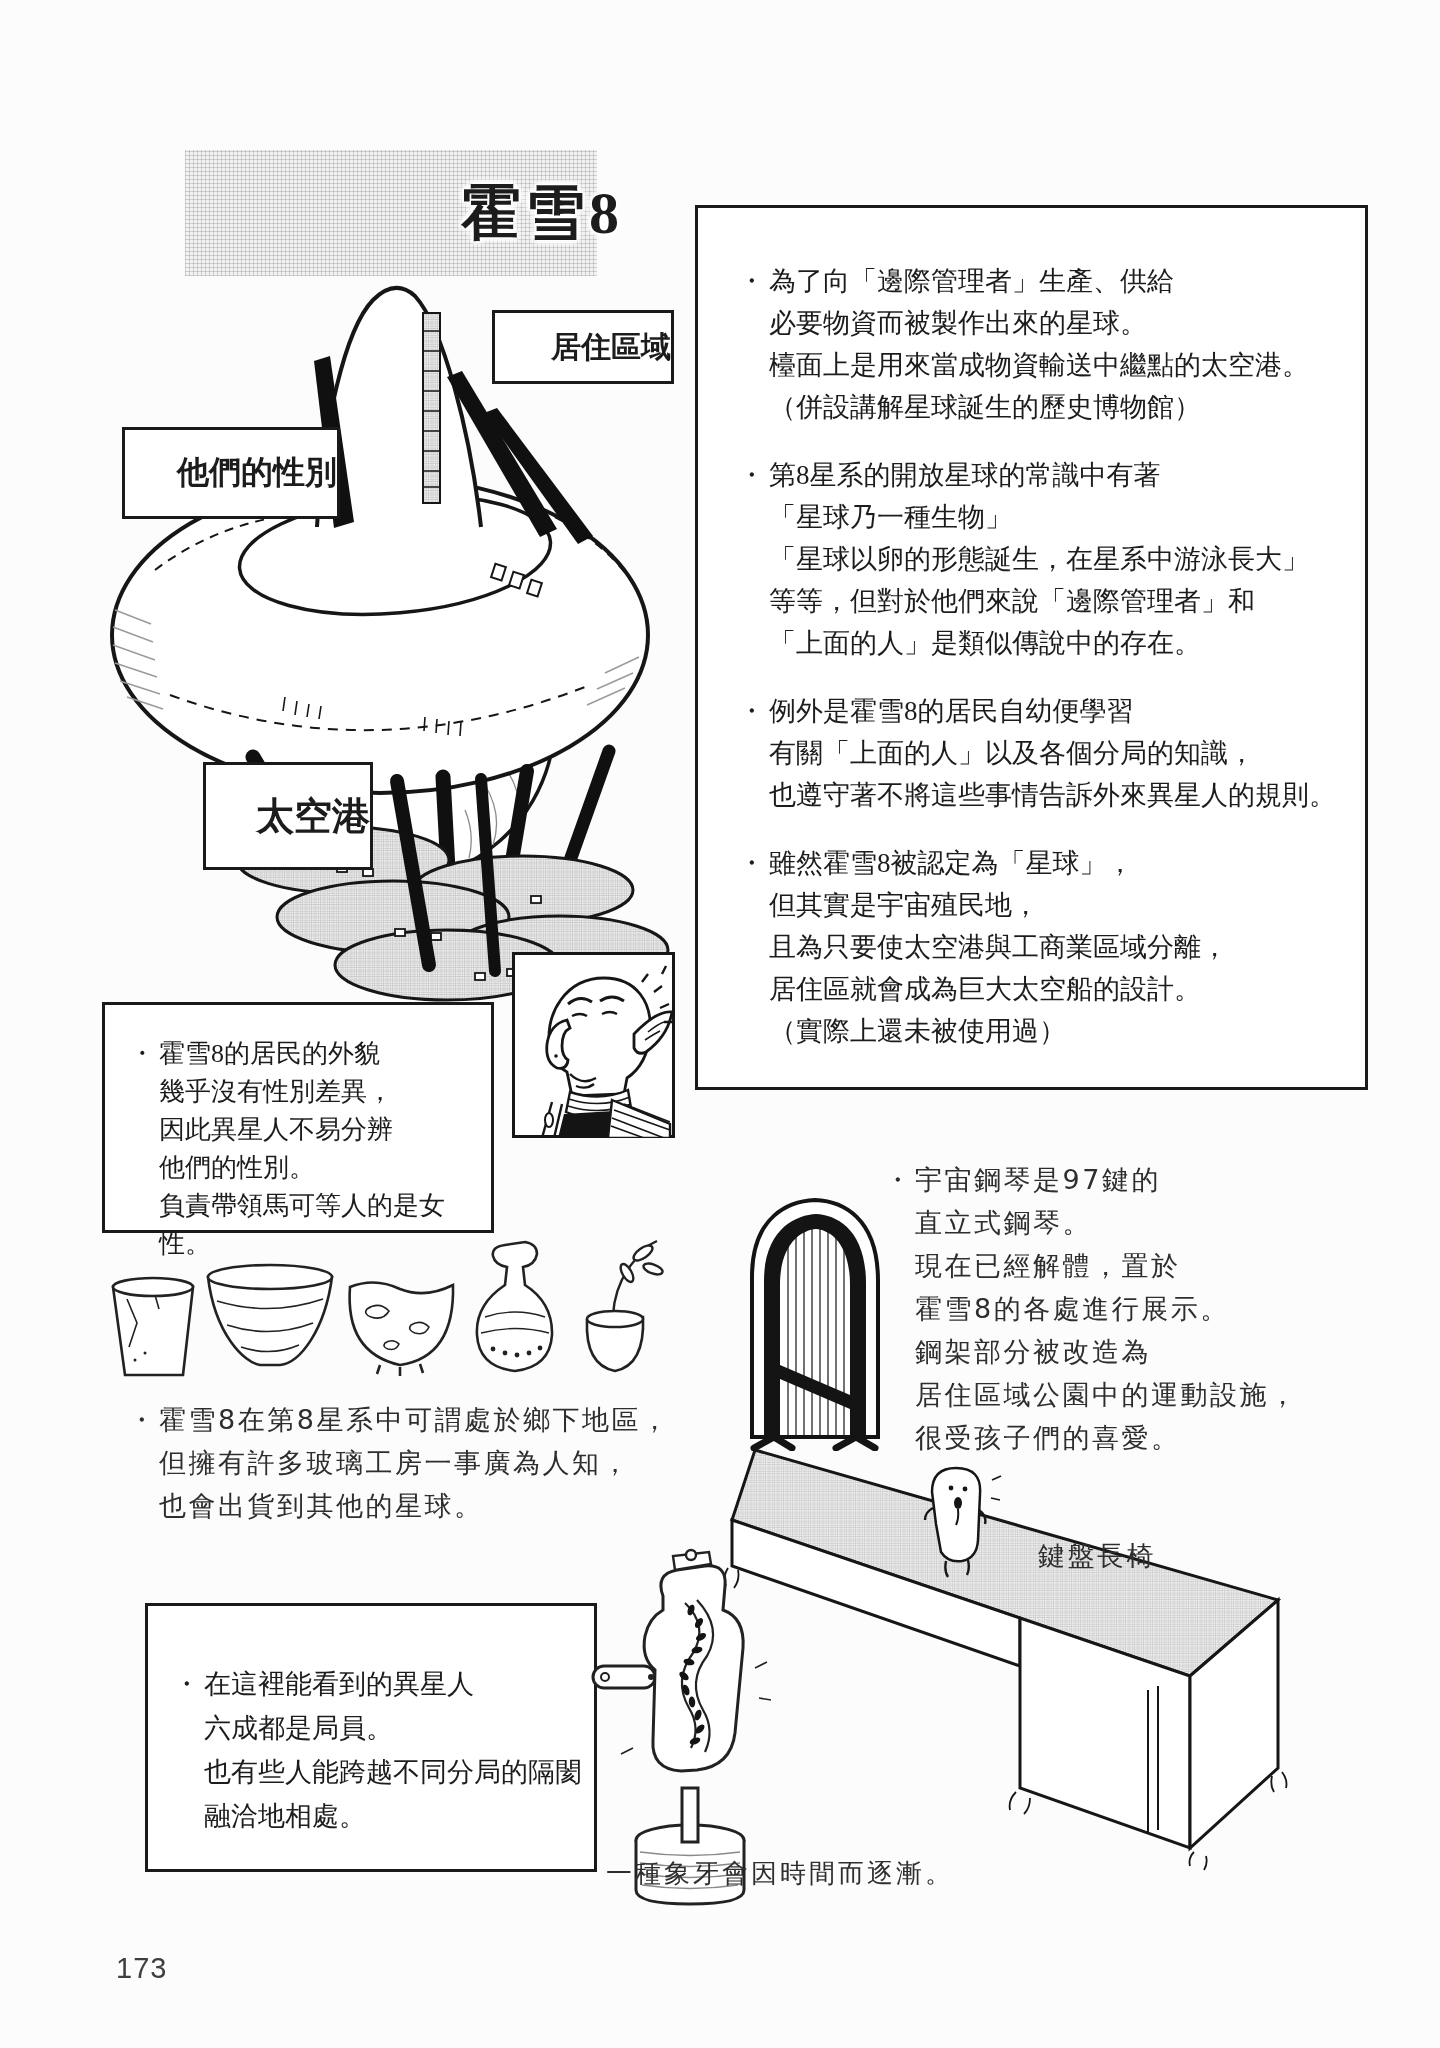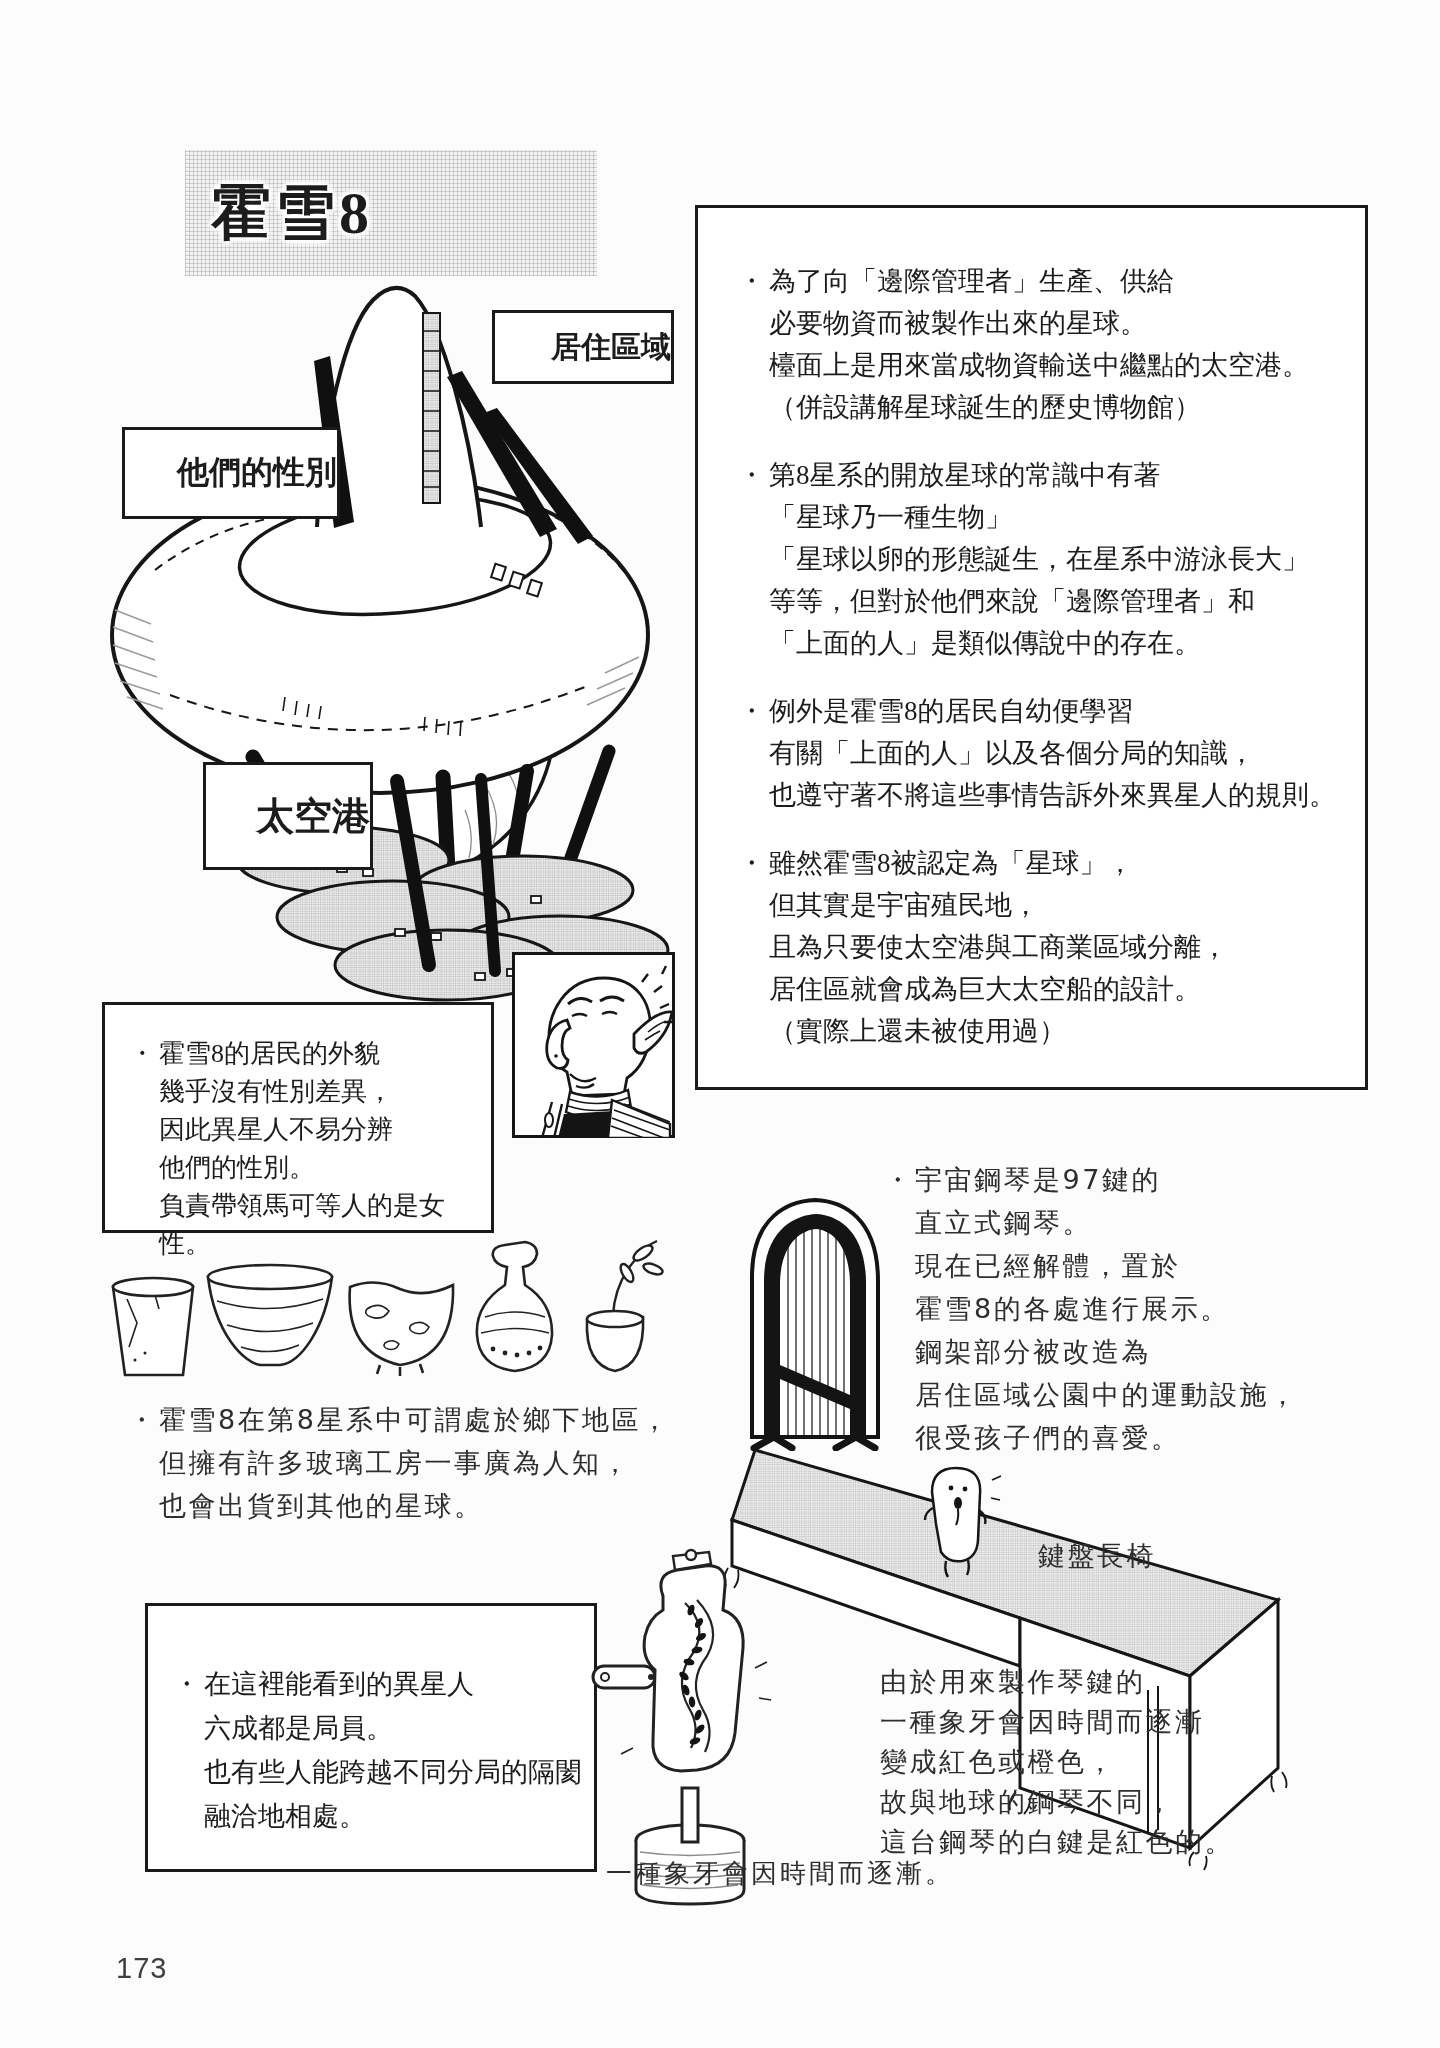--- a/index.html
+++ b/index.html
@@ -12,21 +12,21 @@
              font-weight:bold;z-index:5;}
   .frame-box{border:3px solid #1a1a1a;background:#fff;box-sizing:border-box;z-index:4;}
   .flexnote{display:flex;align-items:flex-start;}
   .marker{flex:none;width:1.15em;}
   .lines{white-space:pre-line;}
   #title-banner{left:185px;top:150px;width:412px;height:126px;
      background-color:#f2f2f2;
      background-image:
        repeating-linear-gradient(0deg, rgba(70,70,70,.20) 0, rgba(70,70,70,.20) 1px, transparent 1px, transparent 4px),
        repeating-linear-gradient(90deg, rgba(70,70,70,.20) 0, rgba(70,70,70,.20) 1px, transparent 1px, transparent 4px);
-     display:flex;align-items:center;justify-content:flex-start;}
+     display:flex;align-items:center;justify-content:flex-end;}
   #title-banner .t{font-size:60px;font-weight:bold;letter-spacing:4px;transform:translateX(26px);
      text-shadow:0 0 6px #fff,0 0 6px #fff,0 0 10px #fff,2px 2px 4px #fff,-2px -2px 4px #fff,2px -2px 4px #fff,-2px 2px 4px #fff;}
   #main-info-box{left:695px;top:205px;width:673px;height:885px;padding:52px 24px 0 40px;
      font-size:27px;line-height:42px;}
   #main-info-box .flexnote + .flexnote{margin-top:26px;}
   #residents-box{left:102px;top:1002px;width:392px;height:231px;padding:30px 8px 0 24px;
      font-size:26px;line-height:38px;}
   #locals-box{left:145px;top:1603px;width:452px;height:269px;padding:56px 10px 0 25px;
      font-size:27px;line-height:44px;}
   #glass-note{left:128px;top:1398px;width:545px;font-size:27px;line-height:43px;}
@@ -298,25 +298,20 @@
         <circle cx="245" cy="61" r="2.4" fill="#161616"></circle>
       <ellipse cx="238" cy="75" rx="4" ry="6" fill="#161616"></ellipse>
       <path d="M238,81 q1,10 -2,16" fill="none" stroke="#161616" stroke-width="2"></path>
       <path d="M213,80 q-8,4 -8,12 M259,82 q8,6 6,14 M226,133 q-2,10 2,16 M248,132 q2,9 -1,15" fill="none" stroke="#161616" stroke-width="2.4"></path>
       <path d="M272,52 l9,-4 M271,70 l9,2" stroke="#161616" stroke-width="1.6"></path>
     </svg>
   </div>
 
   <div id="bench-label" class="abs hand">鍵盤長椅</div>
 
-  <div id="keys-note" class="abs hand lines">由於用來製作琴鍵的
-一種象牙會因時間而逐漸
-變成紅色或橙色，
-故與地球的鋼琴不同，
-這台鋼琴的白鍵是紅色的。</div>
 
   <div id="locals-box" class="abs frame-box serif flexnote">
     <span class="marker">・</span>
     <span class="lines">在這裡能看到的異星人
 六成都是局員。
 也有些人能跨越不同分局的隔閡
 融洽地相處。</span>
   </div>
 
   <div class="abs" style="left:585px;top:1548px;width:215px;height:368px;z-index:5;">

